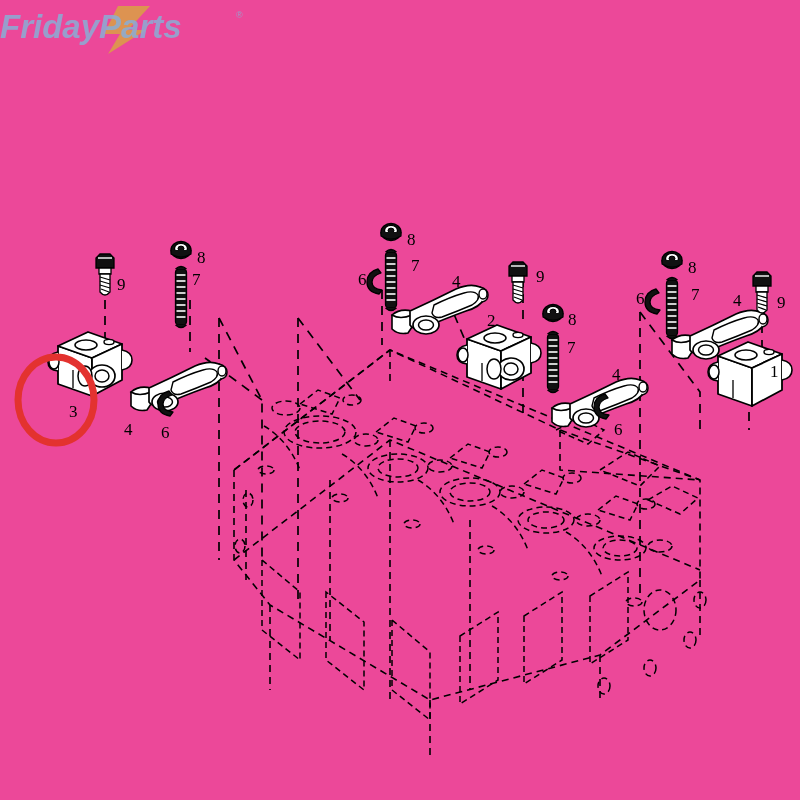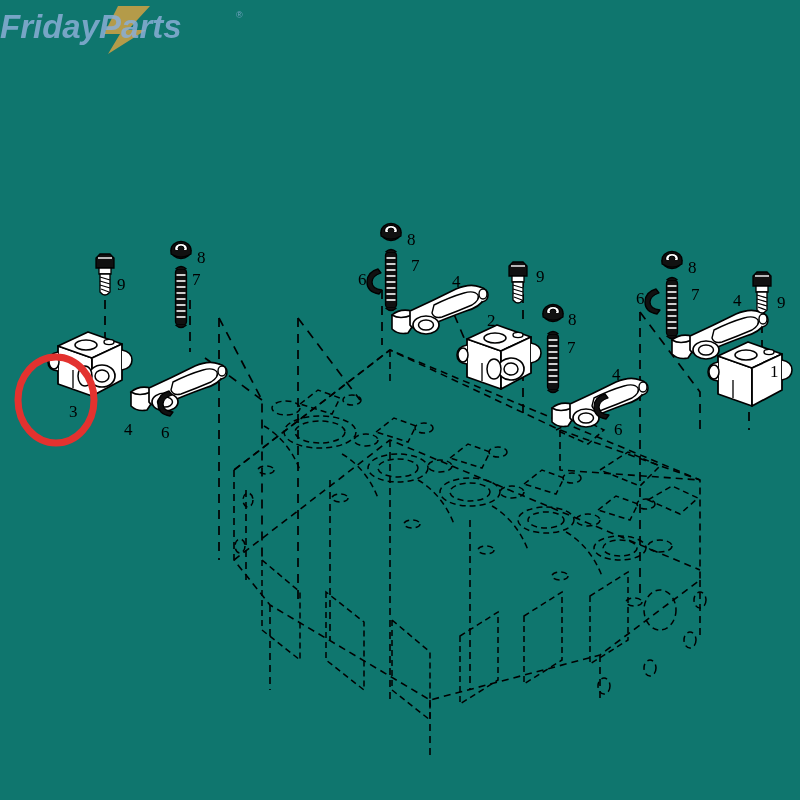--- a/index.html
+++ b/index.html
@@ -1,19 +1,19 @@
 <!DOCTYPE html>
 <html><head>
 <meta charset="utf-8">
 <title>Parts Diagram</title>
 <style>
   html,body{margin:0;padding:0;background:#ffffff;}
   body{width:800px;height:800px;overflow:hidden;
        font-family:"Liberation Serif",serif;}
-  #stage{position:relative;width:800px;height:800px;background:#0f766e;}
+  #stage{position:relative;width:800px;height:800px;background:#ec4899;}
   #stage svg{position:absolute;left:0;top:0;}
   .lbl{position:absolute;font-family:"Liberation Serif",serif;
        font-size:17px;color:#000;line-height:1;user-select:none;}
   #wm{position:absolute;left:268px;top:372px;width:260px;height:56px;
       pointer-events:none;}
 </style>
 </head>
 <body>
 
 <div id="stage">

